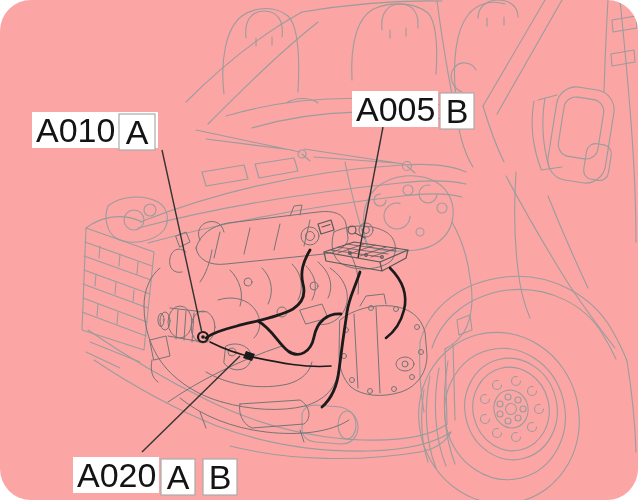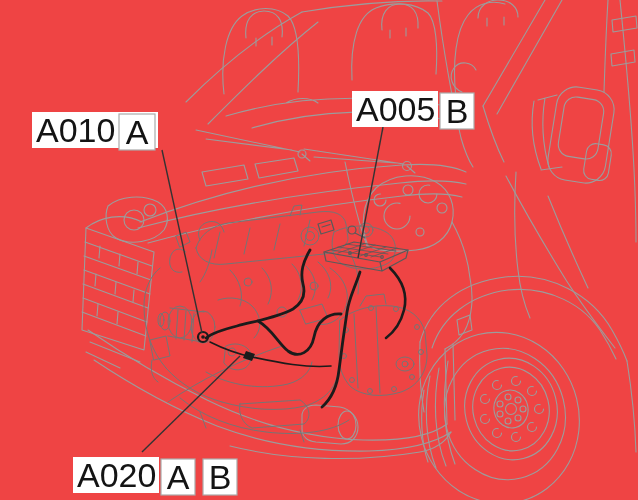--- a/index.html
+++ b/index.html
@@ -1,17 +1,17 @@
 <!DOCTYPE html>
 <html><head>
 <meta charset="utf-8">
 <style>
   html,body{margin:0;padding:0;background:#ffffff;}
-  .stage{width:638px;height:500px;background:#ef4444;position:relative;overflow:hidden;
-         font-family:"Liberation Sans",sans-serif;}
+  .stage{width:638px;height:500px;background:#fca5a5;position:relative;overflow:hidden;
+         font-family:"Liberation Sans",sans-serif;border-radius:31px;}
   svg{display:block}
   .body-ln{stroke:#9c9c9c;stroke-width:1.1;fill:none;stroke-linecap:round;stroke-linejoin:round;}
   .eng-ln{stroke:#757575;stroke-width:1;fill:none;stroke-linecap:round;stroke-linejoin:round;}
   .box-ln{stroke:#5a5a5a;stroke-width:1.2;fill:none;stroke-linecap:round;stroke-linejoin:round;}
   .harn{stroke:#1b1b1b;fill:none;stroke-linecap:round;stroke-linejoin:round;}
   .leader{stroke:#333333;stroke-width:1.4;fill:none;}
   .lbl{font-family:"Liberation Sans",sans-serif;font-size:34px;fill:#141414;}
   .lbl-bg{fill:#ffffff;}
   .lbl-box{fill:#ffffff;stroke:#ababab;stroke-width:1.2;}
   .boxed{text-anchor:middle;}

